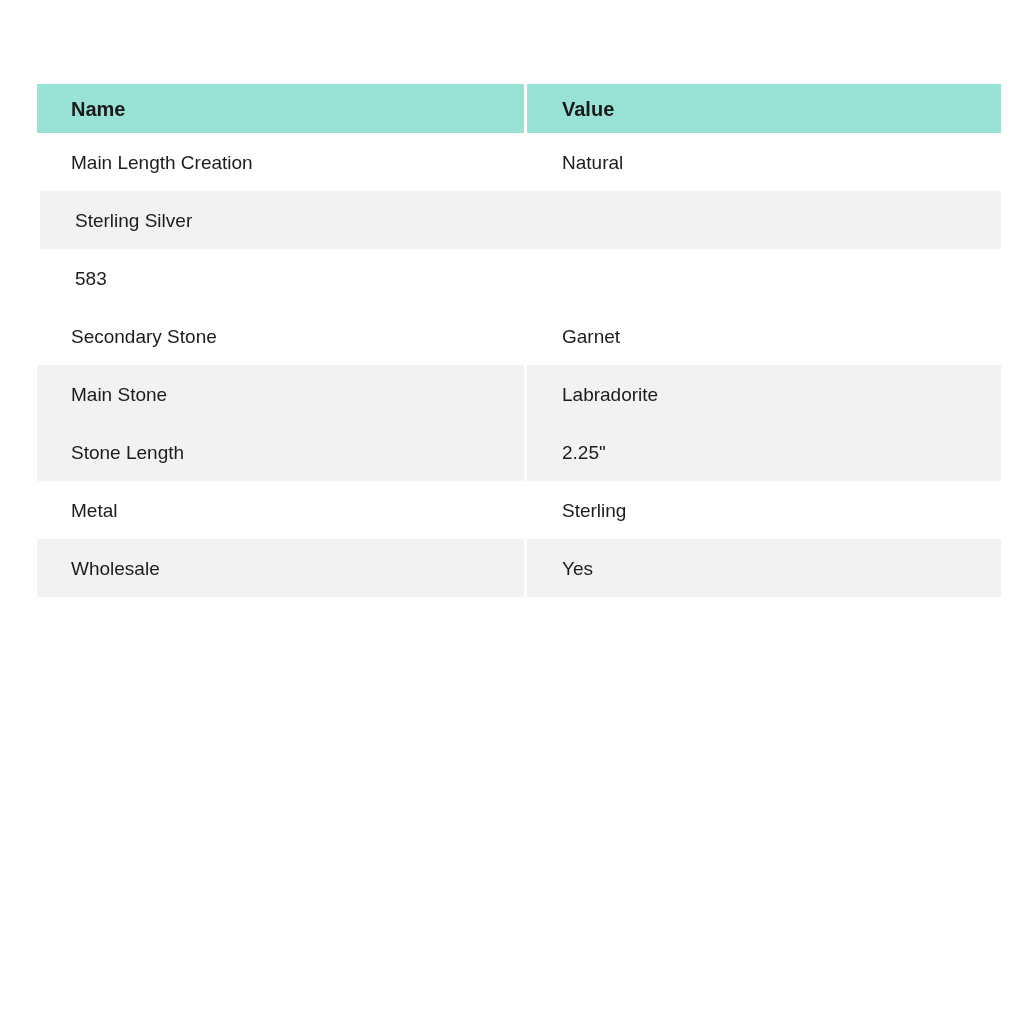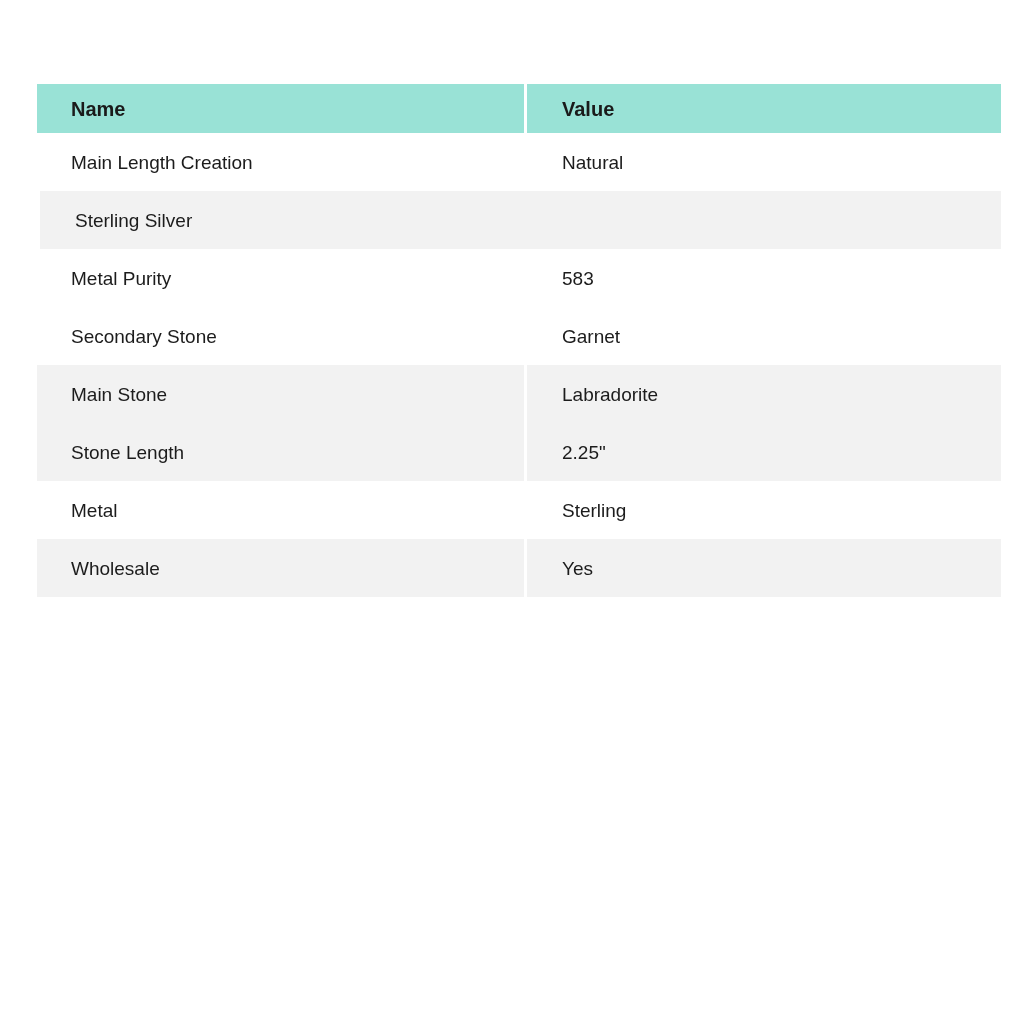--- a/index.html
+++ b/index.html
@@ -74,21 +74,20 @@
   <div class="row">
     <div class="cell name">Main Length Creation</div>
     <div class="cell value">Natural</div>
   </div>
 
   <div class="row alt">
     <div class="cell value">Sterling Silver</div>
   </div>
 
   <div class="row">
-    <div class="cell name">Metal Purity</div>
     <div class="cell value">583</div>
   </div>
 
   <div class="row">
     <div class="cell name">Secondary Stone</div>
     <div class="cell value">Garnet</div>
   </div>
 
   <div class="row alt">
     <div class="cell name">Main Stone</div>

